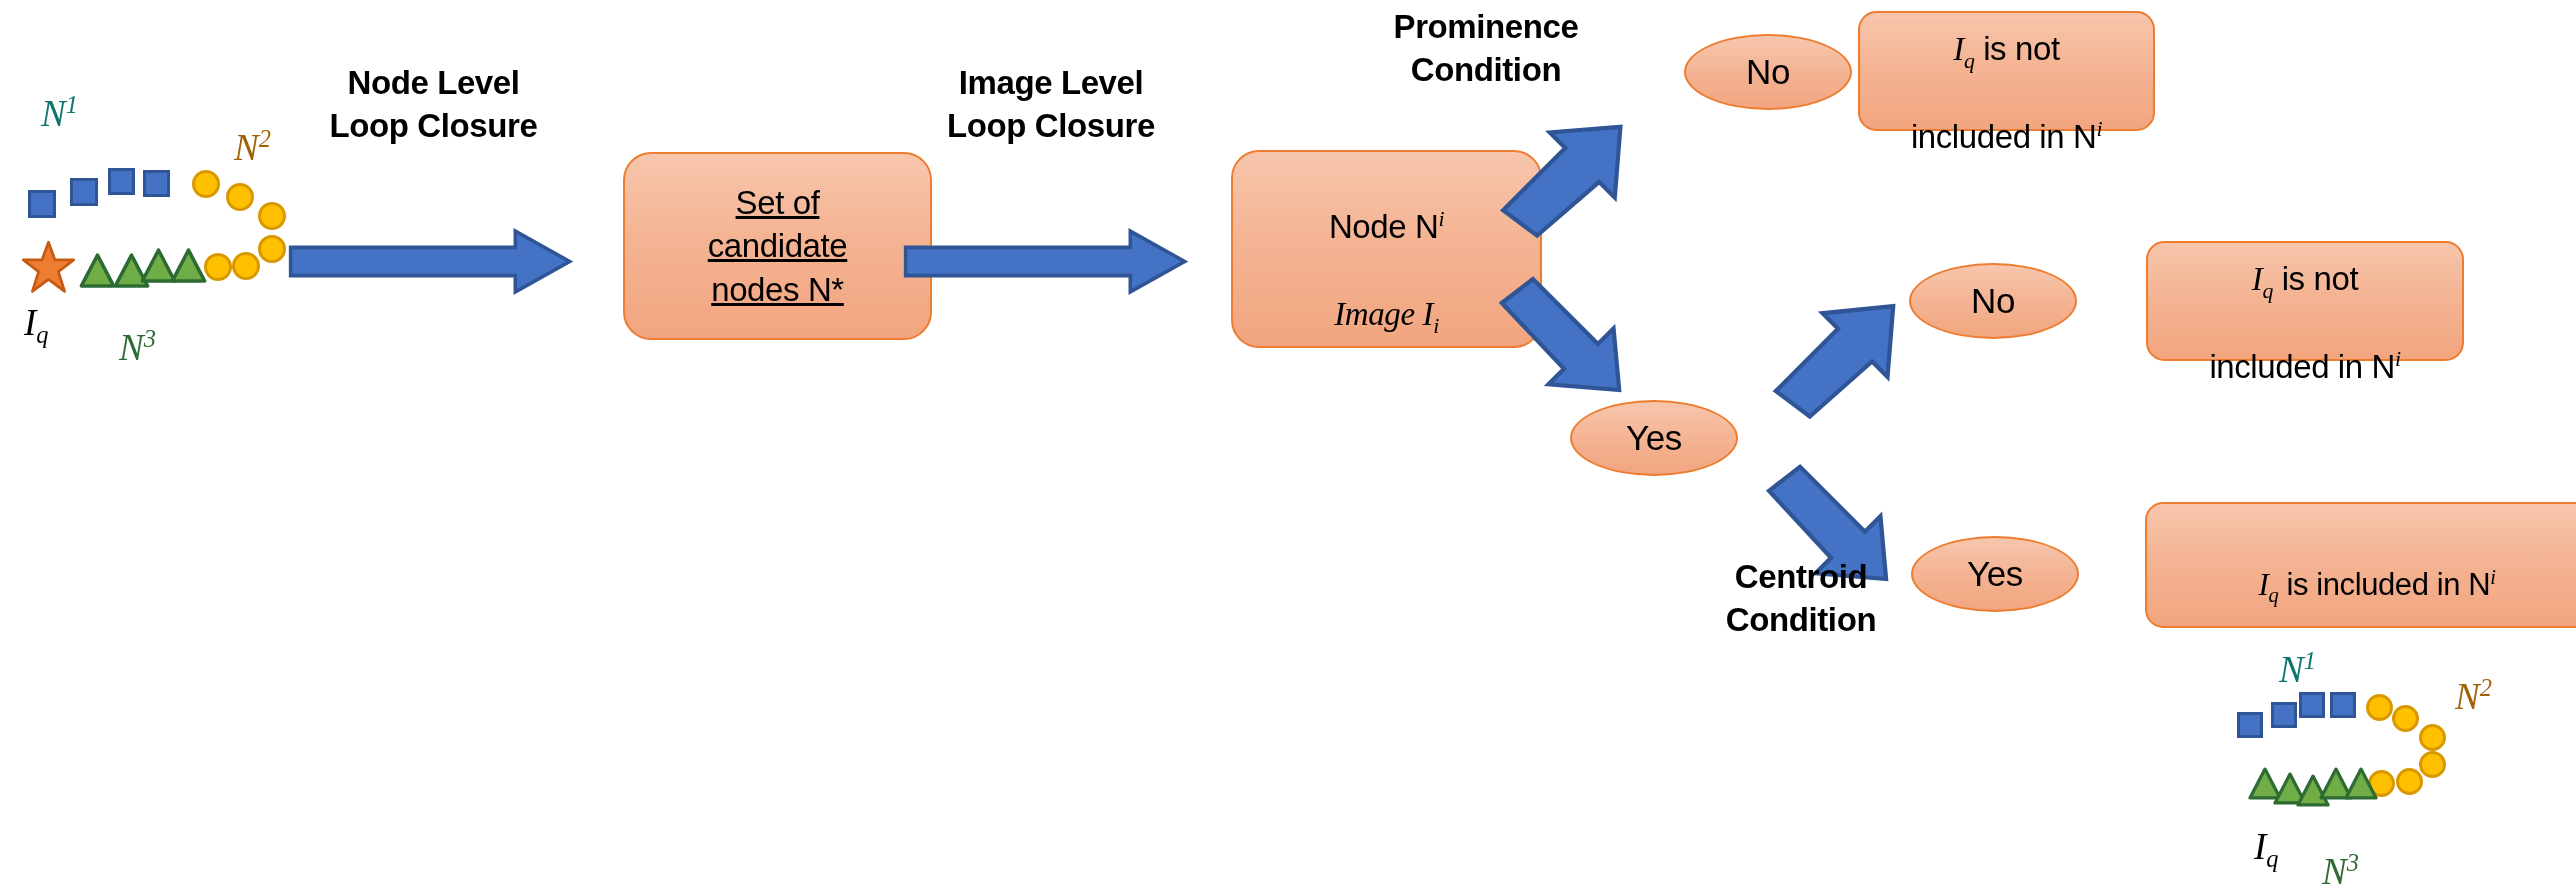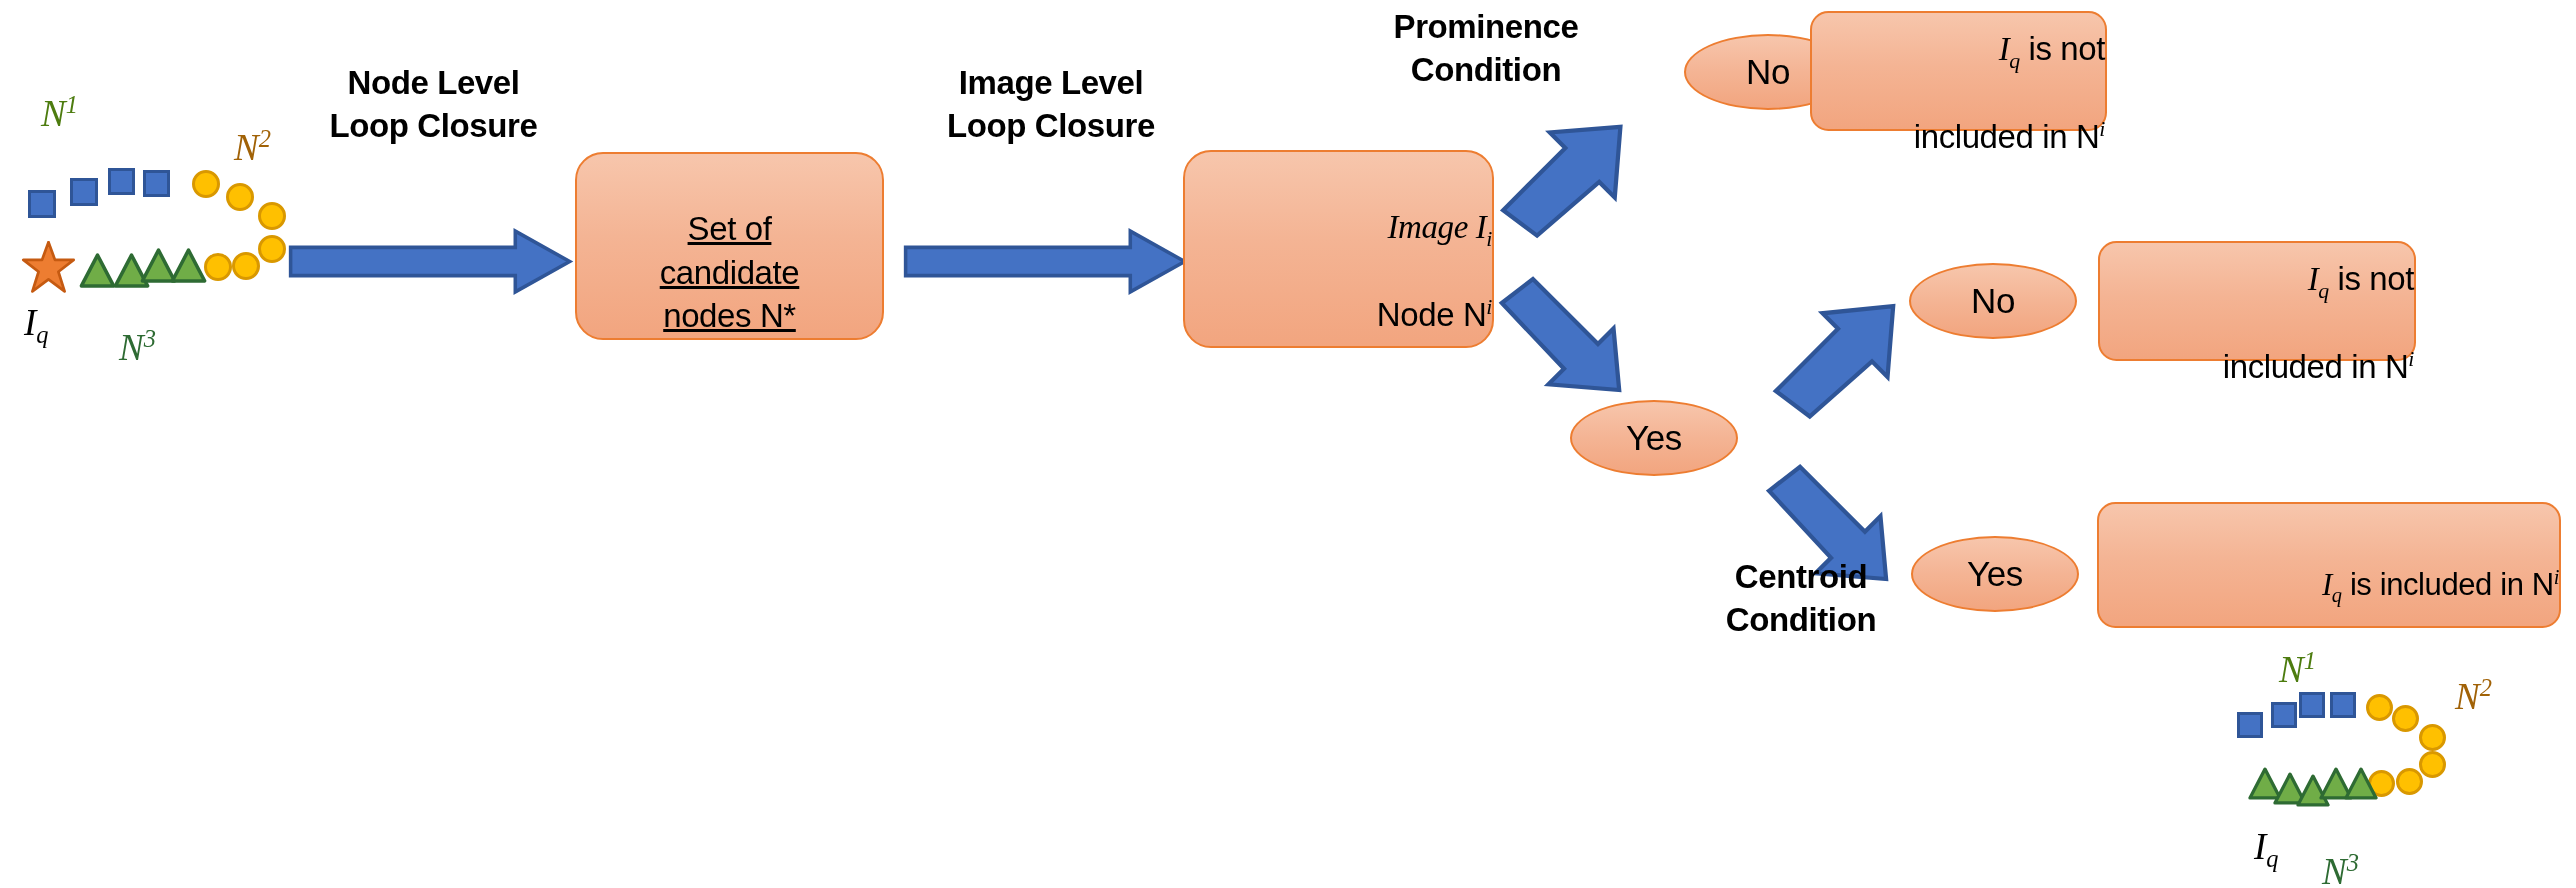--- a/index.html
+++ b/index.html
@@ -12,24 +12,25 @@
     font-size:33px;line-height:1.30;text-align:center;white-space:pre-line;
     letter-spacing:-0.4px;
     font-weight:bold;
   }
 
   
   .box{
     position:absolute;box-sizing:border-box;
     background:linear-gradient(180deg,#F7C6AC 0%,#F4B494 45%,#F2A57F 100%);
     border:2.1px solid #ED7D31;border-radius:18.4px;
-    display:flex;align-items:flex-end;justify-content:center;
+    display:flex;align-items:center;justify-content:center;
     color:#000;font-family:"Liberation Sans",sans-serif;
     font-size:33px;line-height:1.32;text-align:center;white-space:pre-line;
     letter-spacing:-0.4px;
+    margin-left:48px;
   }
   .box.tall{border-radius:28px;}
 
   
   .ell{
     position:absolute;box-sizing:border-box;
     background:linear-gradient(180deg,#F7C6AC 0%,#F4B494 50%,#F2A57F 100%);
     border:2.1px solid #ED7D31;border-radius:50%;
     display:flex;align-items:center;justify-content:center;
     color:#000;font-family:"Liberation Sans",sans-serif;font-size:35px;
@@ -51,21 +52,21 @@
   .ci{position:absolute;background:#FFC000;border:3.5px solid #D99800;border-radius:50%;box-sizing:border-box;}
   .tr{position:absolute;}
   .tr svg{display:block;}
   .st{position:absolute;}
   .st svg{display:block;}
 
   .ctag{position:absolute;font-family:"Liberation Serif",serif;font-style:italic;
         font-size:37px;white-space:nowrap;}
   .ctag .sup{font-size:.66em;}
   .ctag .sub{font-size:.66em;}
-  .c-blue{color:#4d7c0f;font-style:italic;}
+  .c-blue{color:#0f766e;font-style:italic;}
   .c-yellow{color:#a16207;}
   .c-green{color:#2E6B33;margin-top:22px;}
   .c-black{color:#000;}
 </style>
 </head>
 <body>
 
 <div id="stage">
 
   <div class="cluster" style="left:0px;top:99px;width:333px;height:255px;">
@@ -143,24 +144,24 @@
 Loop Closure</div>
 
   <div class="arrow" style="left:904px;top:229px;width:283px;height:65px;">
     <svg width="283" height="65" viewBox="0 0 400 92">
       <polygon points="2,26 320,26 320,3 397,46 320,89 320,66 2,66" fill="#4472C4" stroke="#2F5597" stroke-width="5" stroke-linejoin="miter"></polygon>
     </svg>
   </div>
 
   <div class="box tall" style="left:1183px;top:150px;width:311px;height:198px;flex-direction:column;">
     <div>
+      <span>Node N</span><span class="mi sup">i</span>
+    </div>
+    <div>
       <span class="mi">Image I</span><span class="mi sub">i</span>
-    </div>
-    <div>
-      <span>Node N</span><span class="mi sup">i</span>
     </div>
   </div>
 
   <div class="lbl" style="left:1373px;top:5.7px;width:226px;">Prominence
 Condition</div>
 
   <div class="arrow" style="left:1500px;top:124px;width:149px;height:113px;">
     <svg width="149" height="113" viewBox="0 0 210 160">
       <polygon points="4,122 92,34 70,12 170,4 162,104 140,82 52,158" fill="#4472C4" stroke="#2F5597" stroke-width="6" stroke-linejoin="miter"></polygon>
     </svg>

